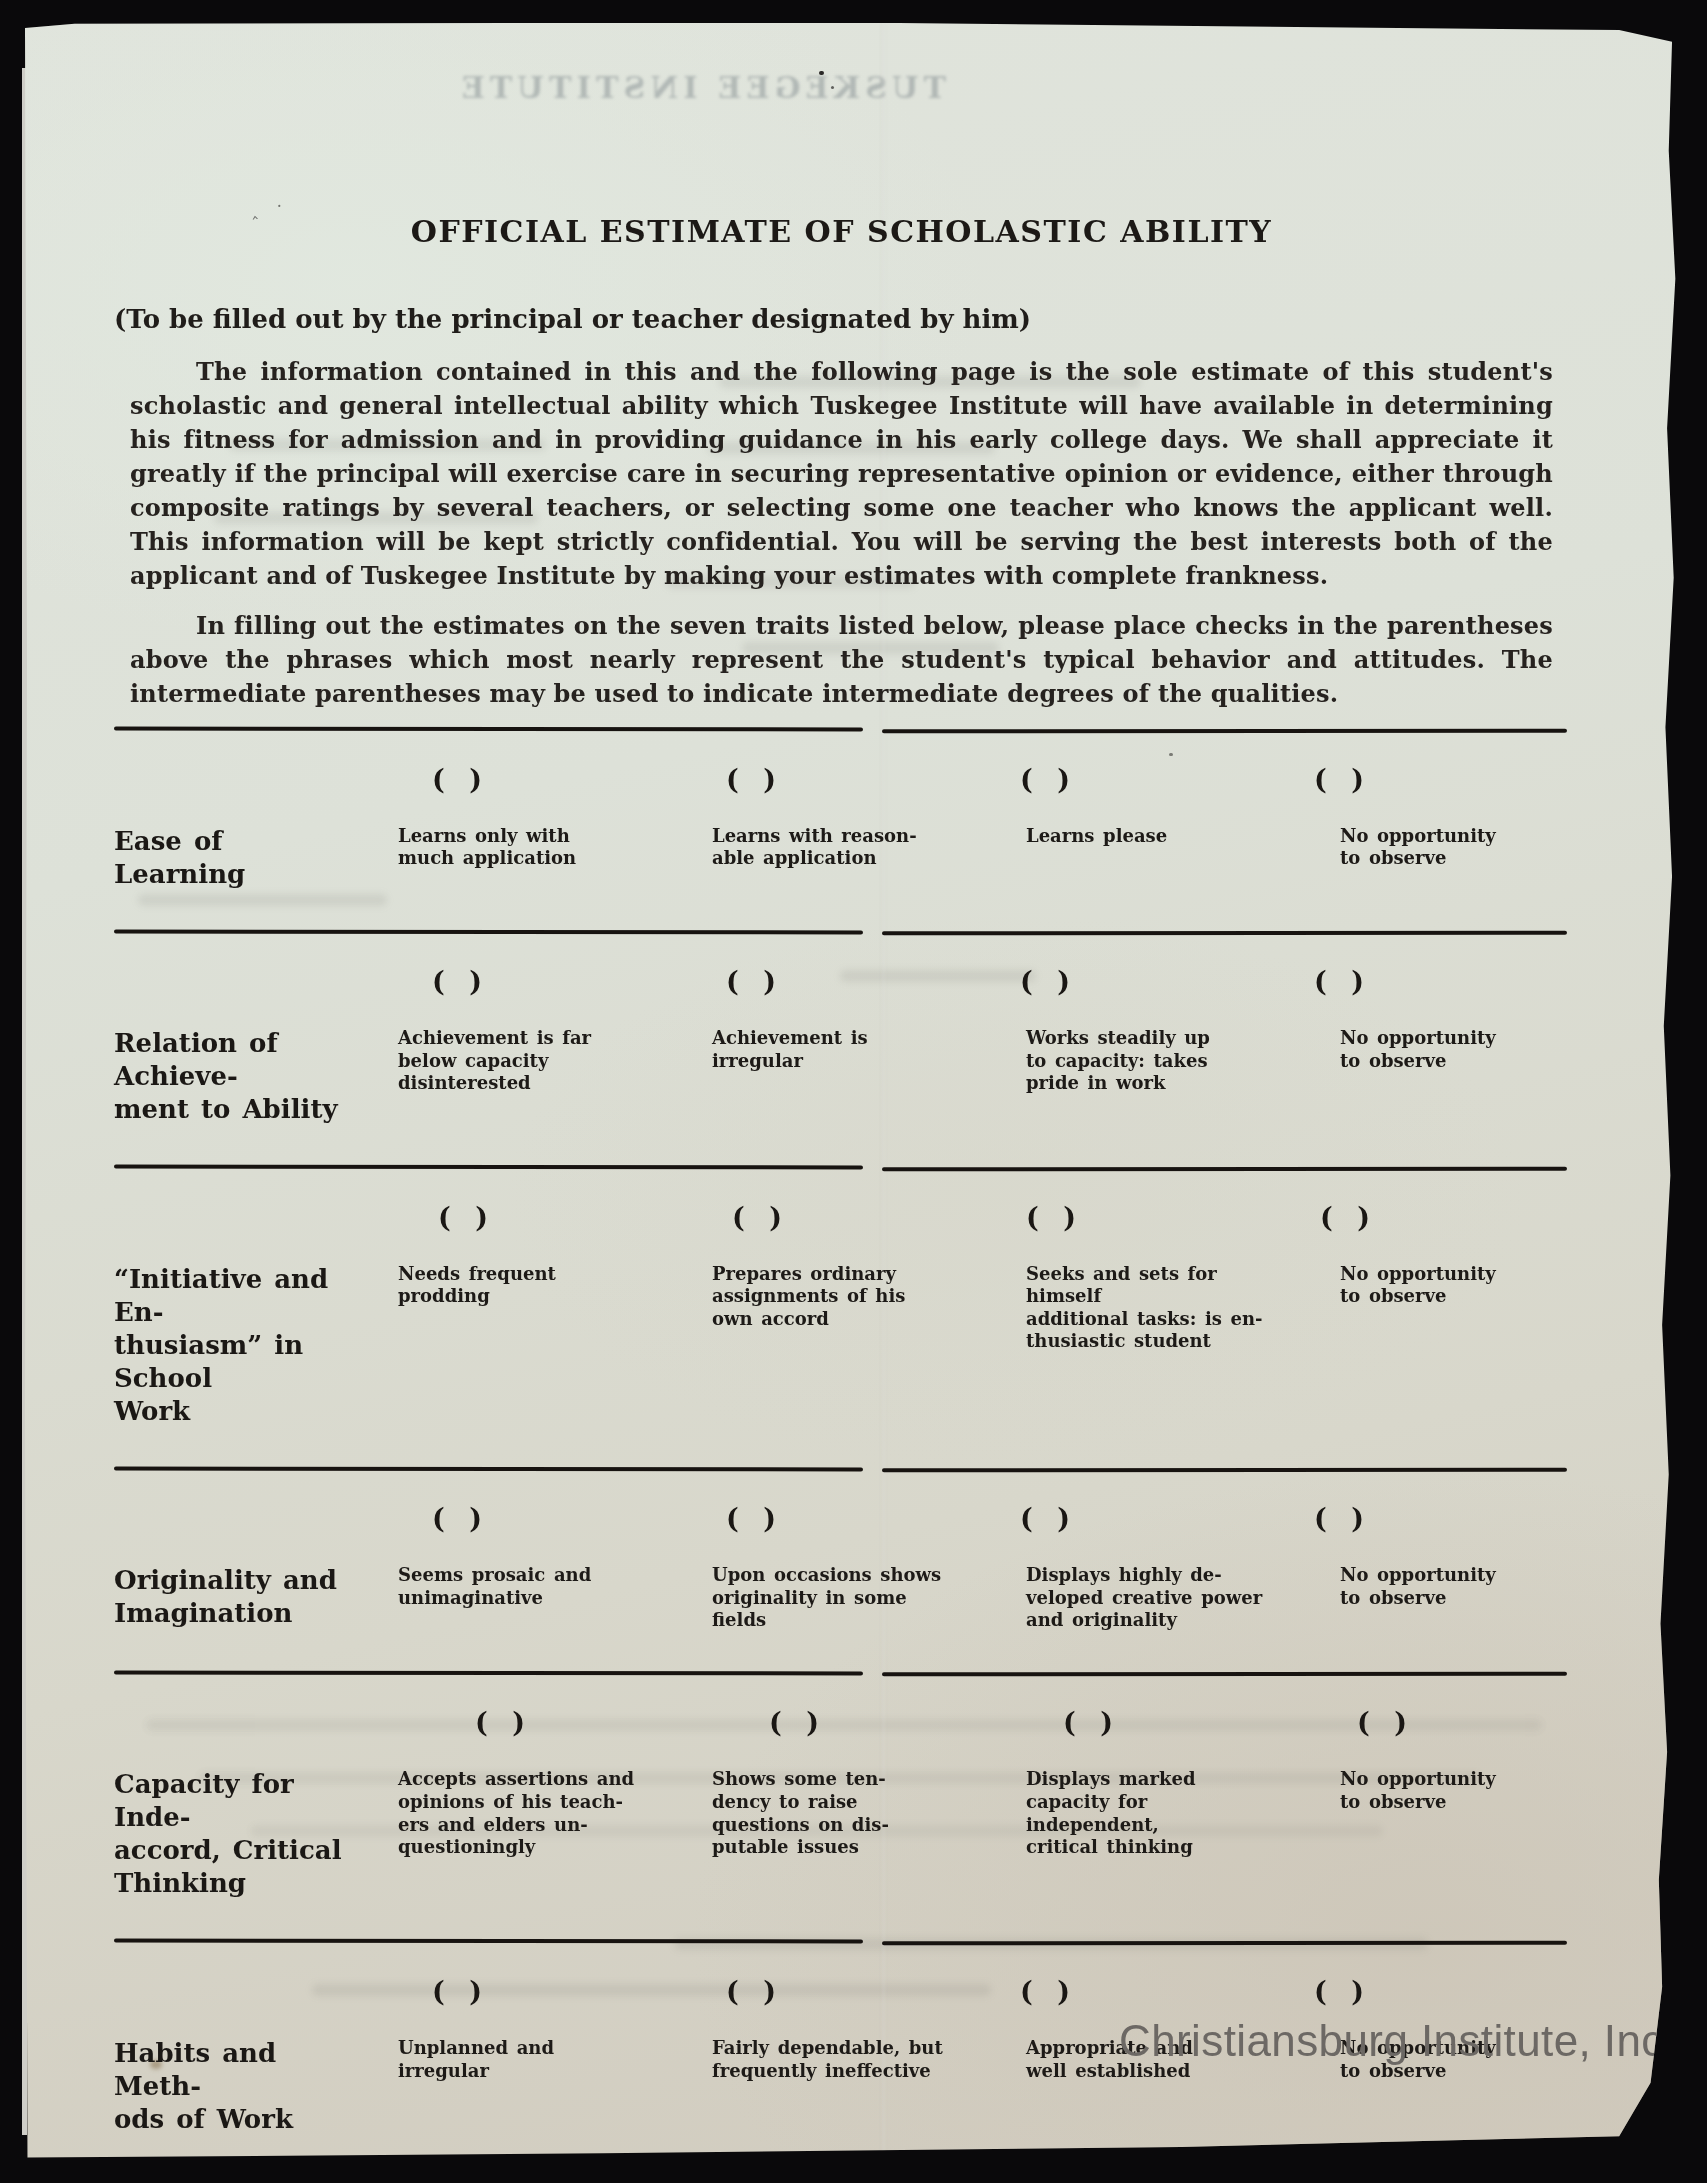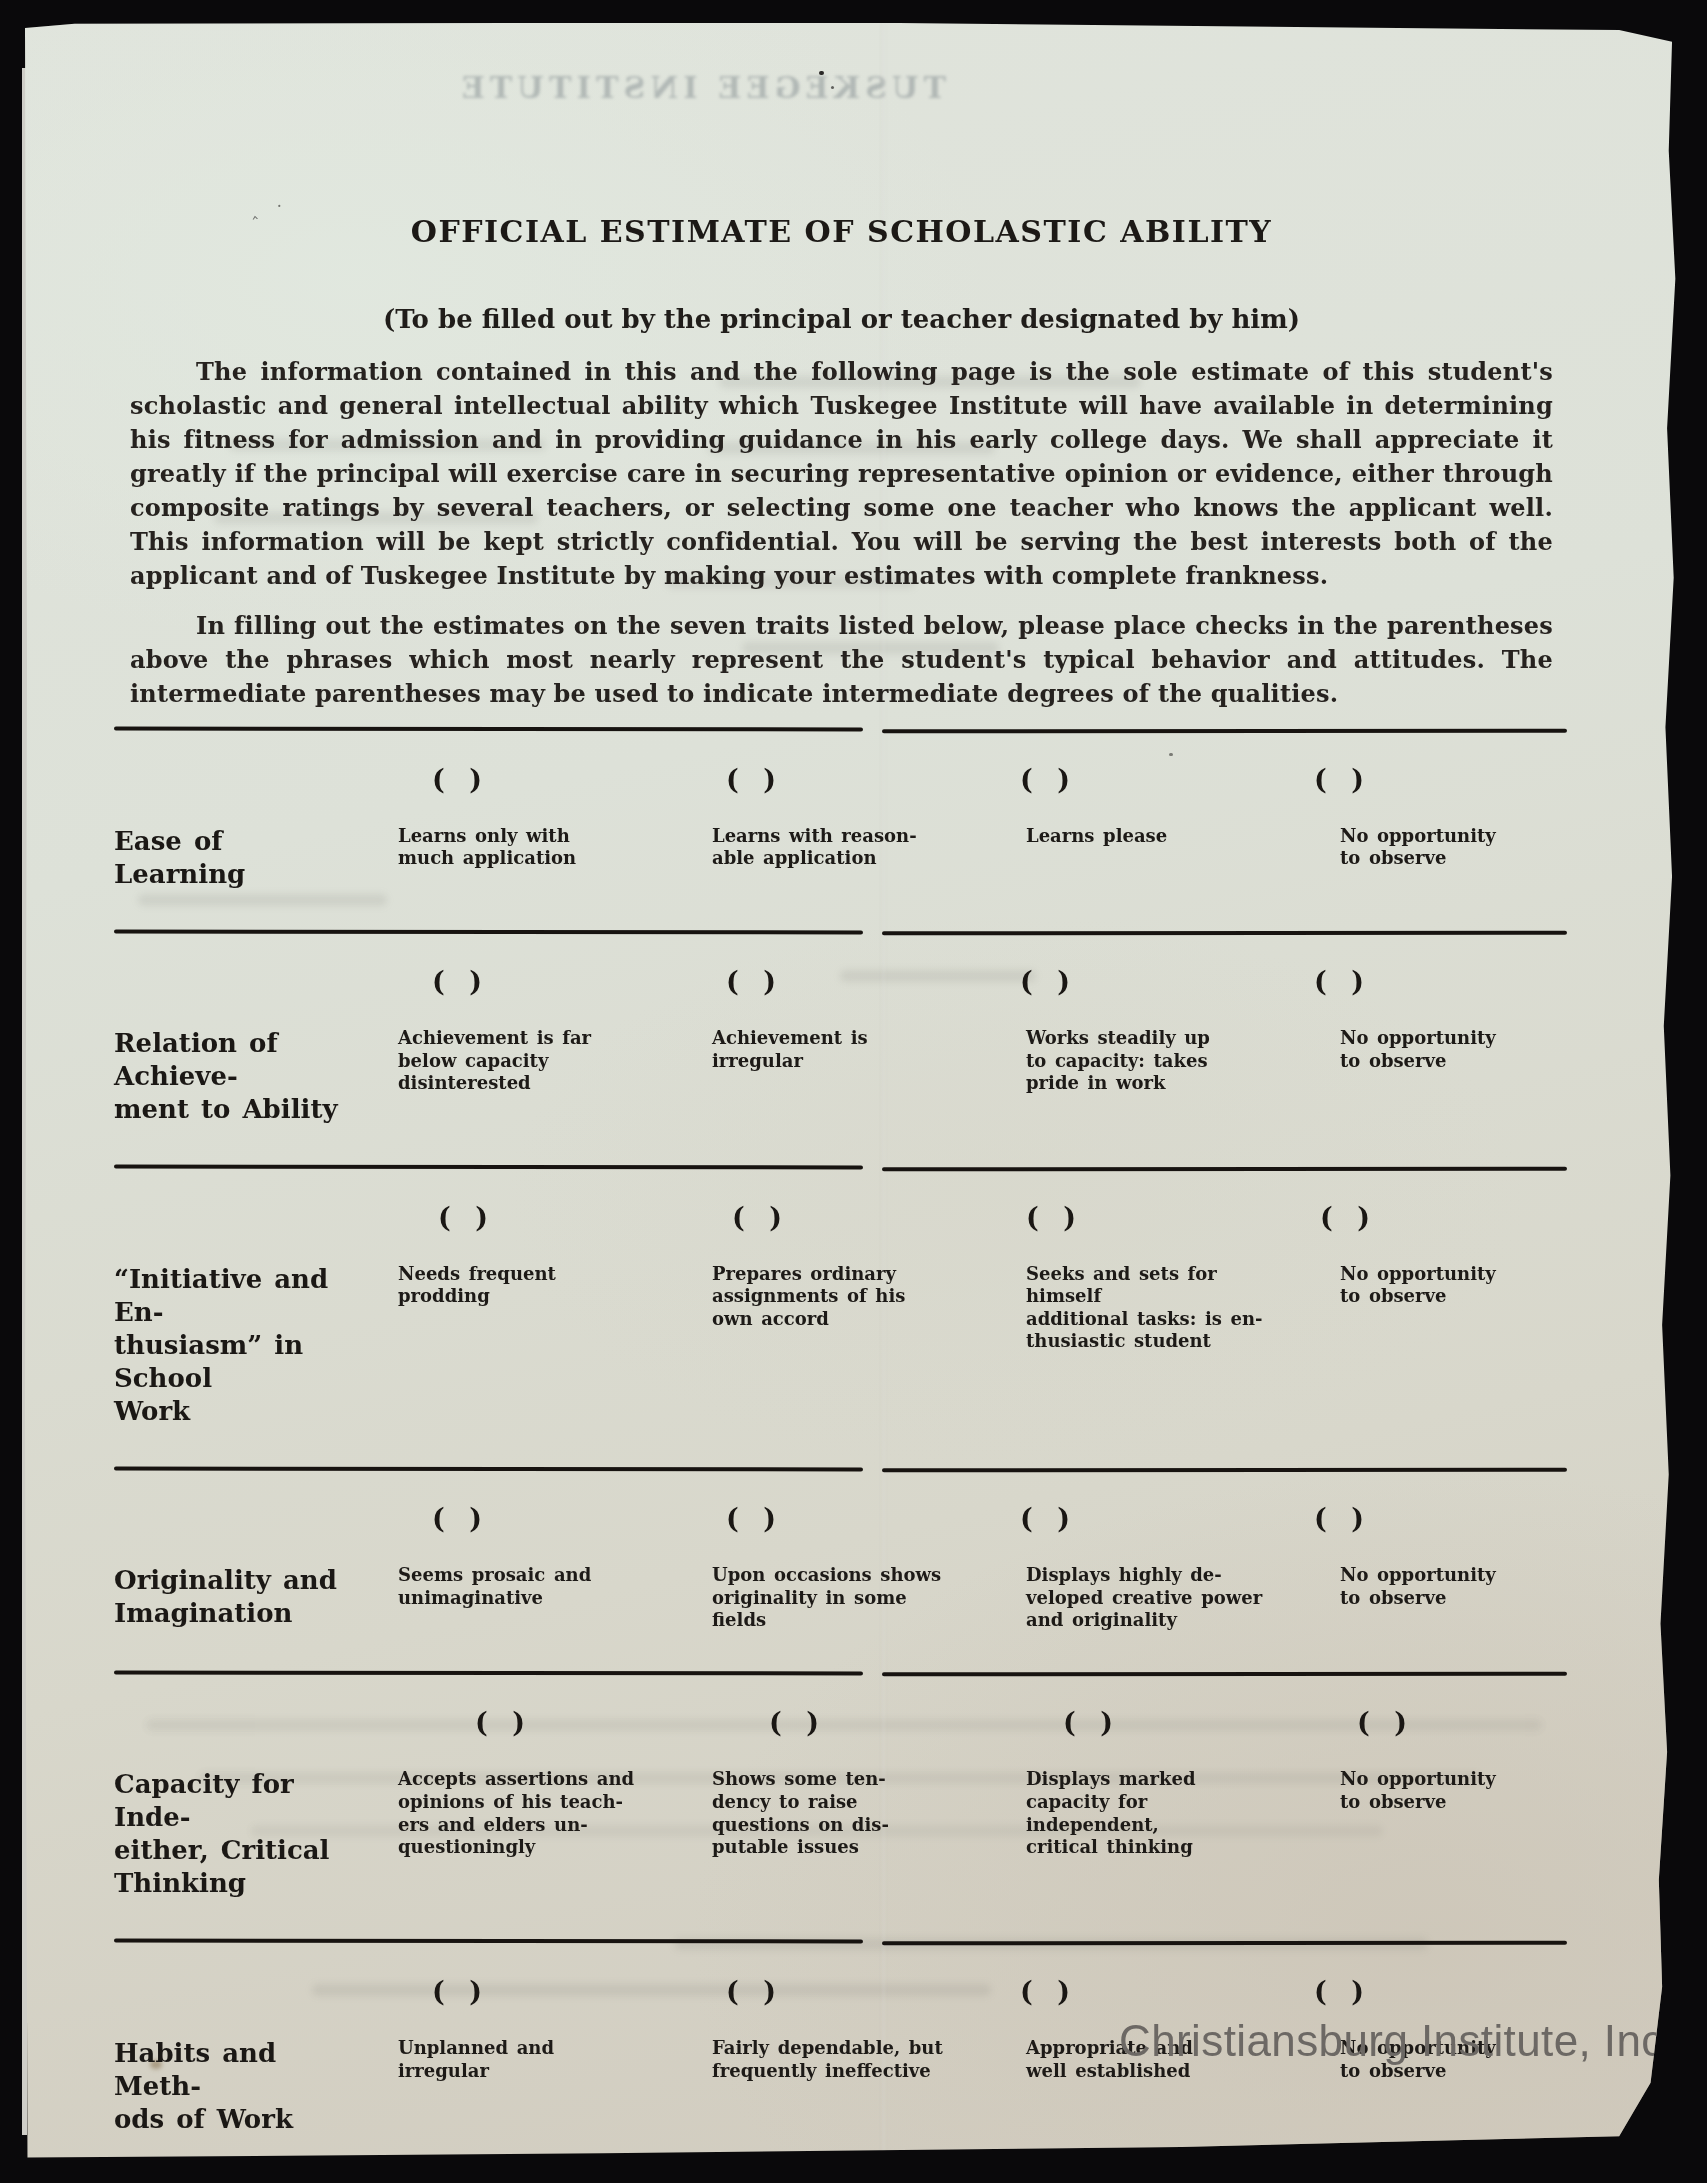--- a/index.html
+++ b/index.html
@@ -63,21 +63,21 @@
 
   
   .content { position:relative; padding:192px 108px 0 89px; color:#201d1a; }
 
   h1.title {
     margin:0; text-align:center;
     font-size:30px; line-height:33px; font-weight:700; letter-spacing:1.5px;
     color:#1c1916;
   }
   .subtitle {
-    margin-top:56px; text-align:center;
+    margin-top:56px; text-align:left;
     font-size:26px; line-height:30px; font-weight:700;
     color:#201d1a;
   }
   p.body-par {
     margin:16px; margin-top:21px;
     font-size:24px; line-height:34px; font-weight:700;
     text-align:justify; text-indent:66px;
     color:#26221f;
     letter-spacing:0.2px;
   }
@@ -270,21 +270,21 @@
     <div class="rule"></div>
     <div class="boxes">
       <span></span>
       <span><span class="checkbox">( )</span></span>
       <span><span class="checkbox">( )</span></span>
       <span><span class="checkbox">( )</span></span>
       <span><span class="checkbox">( )</span></span>
     </div>
     <div class="labels">
       <div class="trait">Capacity for Inde-
-either, Critical
+accord, Critical
 Thinking</div>
       <div class="option">Accepts assertions and
 opinions of his teach-
 ers and elders un-
 questioningly</div>
       <div class="option">Shows some ten-
 dency to raise
 questions on dis-
 putable issues</div>
       <div class="option">Displays marked

